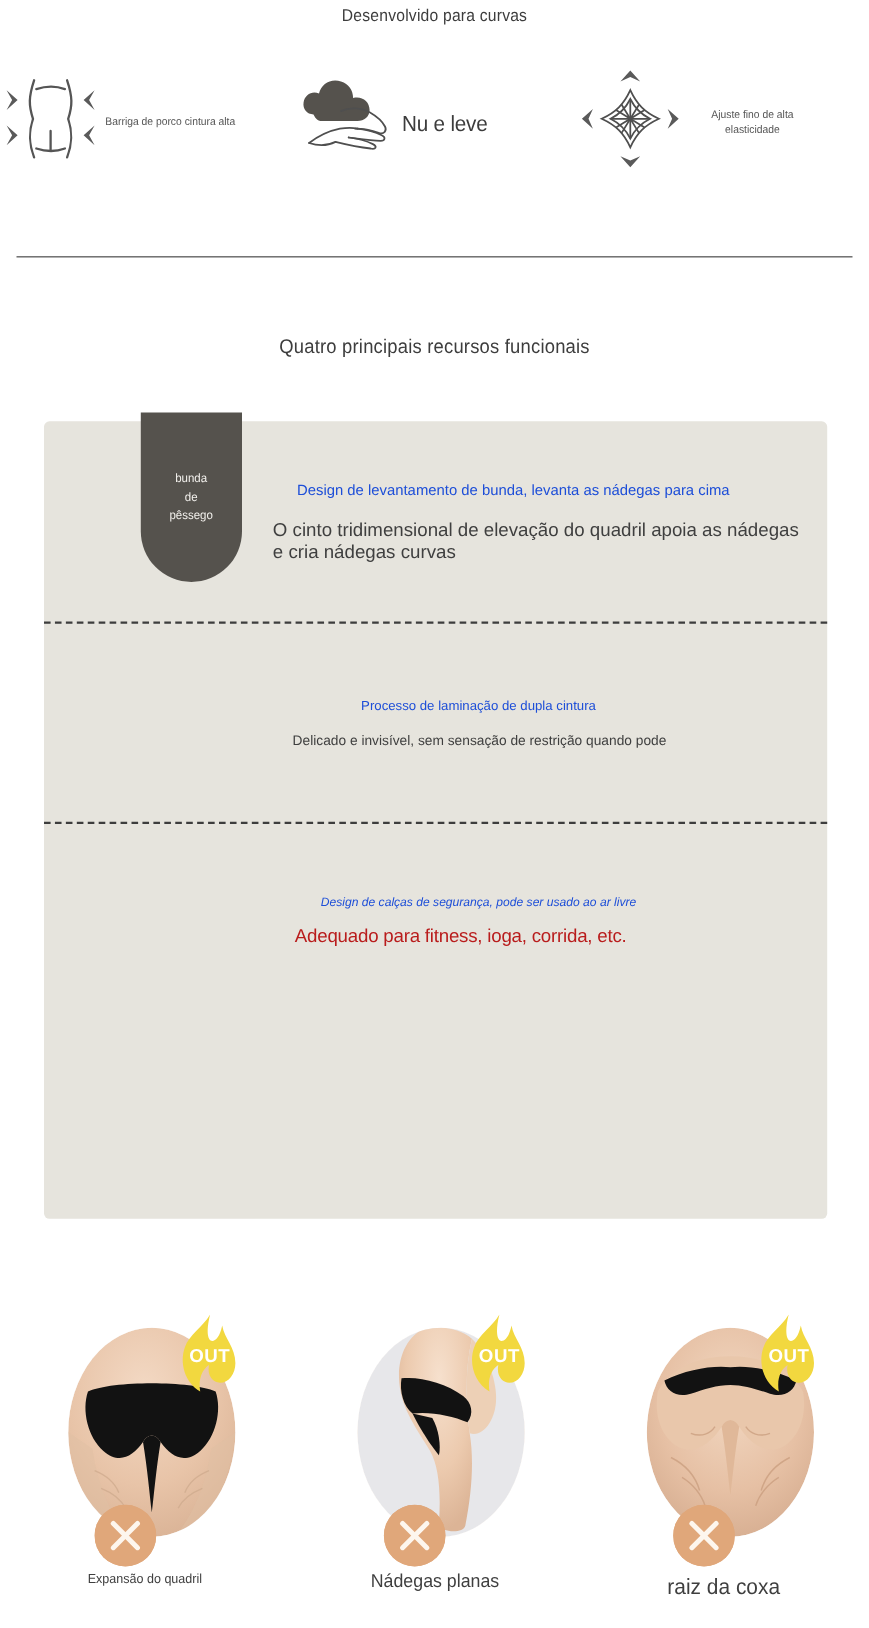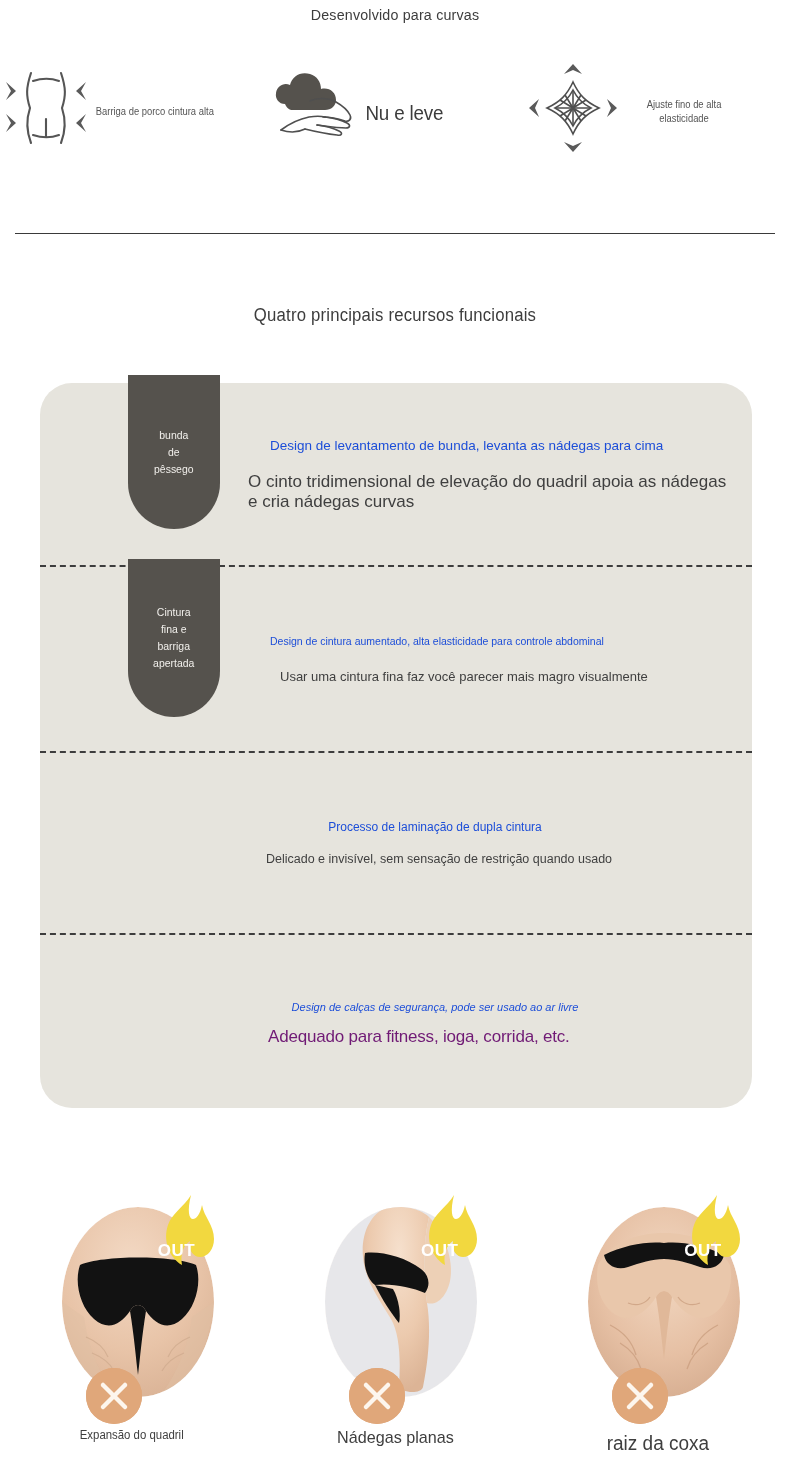--- a/index.html
+++ b/index.html
@@ -92,21 +92,21 @@
   }
 
   
   .feature-card {
     position: absolute;
     top: 383px;
     left: 40px;
     width: 712px;
     height: 725px;
     background: #e6e4dd;
-    border-radius: 32px;
+    border-radius: 5px;
   }
   .feature-rows {
     position: relative;
     width: 100%;
     height: 100%;
   }
   .feature-row {
     position: relative;
     width: 100%;
     box-sizing: border-box;
@@ -160,21 +160,21 @@
   .r0 .line-a { font-size: 13.5px; margin-left: 22px; }
   .r0 .line-b { font-size: 17px; margin-top: 16px; margin-left: 0px; }
 
   .r1 .line-a { font-size: 10.5px; margin-left: 22px; }
   .r1 .line-b { font-size: 13px; margin-top: 16px; margin-left: 32px; }
 
   .r2 .line-a { font-size: 12px; margin-left: 22px; text-align: center; width: 330px; }
   .r2 .line-b { font-size: 12.5px; margin-top: 12px; margin-left: 18px; }
 
   .r3 .line-a { font-size: 11px; margin-left: 22px; text-align: center; width: 330px; font-style: italic; }
-  .r3 .line-b { font-size: 17px; margin-top: 10px; margin-left: 20px; color: #701a75; letter-spacing: -0.2px; }
+  .r3 .line-b { font-size: 17px; margin-top: 10px; margin-left: 20px; color: #b91c1c; letter-spacing: -0.2px; }
 
   
   .out-row {
     position: absolute;
     top: 1195px;
     left: 0;
     width: 790px;
     display: flex;
   }
   .out-cell {
@@ -203,23 +203,23 @@
     position: absolute;
     right: 8px;
     top: 0px;
     width: 66px;
     height: 78px;
     z-index: 4;
   }
   .flame-badge .out-text {
     position: absolute;
     left: 0;
-    top: 46px;
+    top: 28px;
     width: 66px;
-    text-align: left;
+    text-align: center;
     color: #ffffff;
     font-size: 17px;
     letter-spacing: 0.5px;
     font-weight: bold;
     z-index: 5;
   }
   .x-badge {
     position: absolute;
     left: 50%;
     margin-left: -46px;
@@ -322,40 +322,26 @@
 de
 pêssego</span>
         </div>
         <div class="frow-text">
           <div class="line-a">Design de levantamento de bunda, levanta as nádegas para cima</div>
           <div class="line-b">O cinto tridimensional de elevação do quadril apoia as nádegas e cria nádegas curvas</div>
         </div>
       </div>
     </div>
 
-    <div class="feature-row r1" style="height:186px;">
-      <div class="frow-inner">
-        <div class="tab" style="height:158px;">
-          <span class="tab-label">Cintura
-fina e
-barriga
-apertada</span>
-        </div>
-        <div class="frow-text">
-          <div class="line-a">Design de cintura aumentado, alta elasticidade para controle abdominal</div>
-          <div class="line-b">Usar uma cintura fina faz você parecer mais magro visualmente</div>
-        </div>
-      </div>
-    </div>
 
     <div class="feature-row r2" style="height:182px;">
       <div class="frow-inner">
         <div class="frow-text">
           <div class="line-a">Processo de laminação de dupla cintura</div>
-          <div class="line-b">Delicado e invisível, sem sensação de restrição quando usado</div>
+          <div class="line-b">Delicado e invisível, sem sensação de restrição quando pode</div>
         </div>
       </div>
     </div>
 
     <div class="feature-row r3" style="height:175px;">
       <div class="frow-inner">
         <div class="frow-text">
           <div class="line-a">Design de calças de segurança, pode ser usado ao ar livre</div>
           <div class="line-b">Adequado para fitness, ioga, corrida, etc.</div>
         </div>

